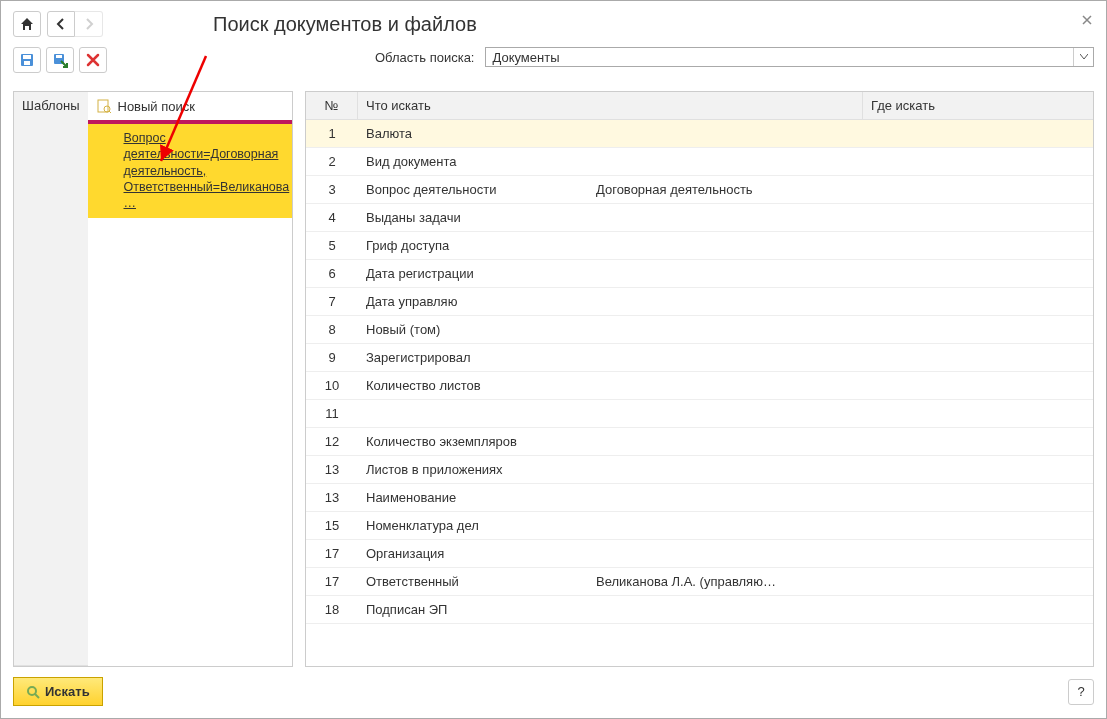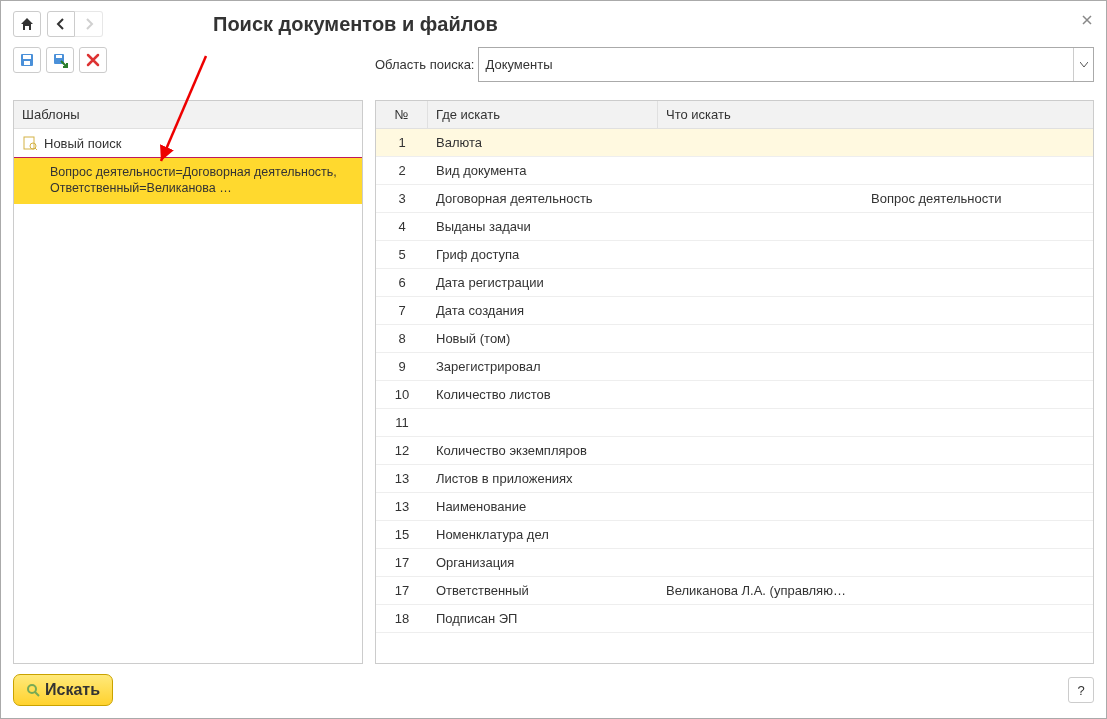--- a/index.html
+++ b/index.html
@@ -16,21 +16,20 @@
     border: 1px solid #aaa;
     display: flex;
     flex-direction: column;
     position: relative;
   }
   .titlebar {
     display: flex;
     align-items: center;
     padding: 10px 12px 10px 12px;
     position: relative;
-    font-weight: bold;
   }
   .nav-buttons {
     display: flex;
     gap: 6px;
     align-items: center;
   }
   .nav-btn {
     width: 28px;
     height: 26px;
     border: 1px solid #ccc;
@@ -95,27 +94,27 @@
     background: #fff;
     border-radius: 3px;
     display: flex;
     align-items: center;
     justify-content: center;
     cursor: pointer;
   }
   .scope-row {
     display: flex;
     align-items: center;
-    gap: 4px;
+    gap: 11px;
     margin-bottom: 14px;
   }
   .scope-label { font-size: 13px; }
   .scope-select {
     flex: 1;
-    height: 35px;
+    height: 20px;
     border: 1px solid #aaa;
     display: flex;
     align-items: center;
     position: relative;
   }
   .scope-value {
     flex: 1;
     padding: 0 6px;
   }
   .scope-dd {
@@ -127,52 +126,53 @@
     justify-content: center;
     cursor: pointer;
   }
   .main-row {
     flex: 1;
     display: flex;
     gap: 12px;
     min-height: 0;
   }
   .templates-panel {
-    width: 350px;
+    width: 280px;
     border: 1px solid #ccc;
     display: flex;
-    flex-direction: column;
+    flex-direction: row;
     background: #fff;
   }
   .templates-header {
     background: #f2f2f2;
     padding: 6px 8px;
     border-bottom: 1px solid #e0e0e0;
   }
   .templates-body {
     flex: 1;
     overflow: auto;
   }
   .tpl-row {
     display: flex;
     align-items: center;
     padding: 6px 8px;
     gap: 6px;
-    border-bottom: 1px solid #be185d;
+    border-bottom: 4px solid #be185d;
     cursor: pointer;
   }
   .tpl-row.selected {
     background: #ffd92e;
     color: #333;
     border-bottom: 1px solid #ffd92e;
   }
   .tpl-row.indent .tpl-text {
     padding-left: 28px;
     font-size: 12.5px;
     line-height: 1.3;
+    text-decoration: underline;
   }
   .tpl-icon {
     width: 16px;
     height: 16px;
     flex-shrink: 0;
   }
   .tpl-text {
     flex: 1;
     white-space: normal;
   }
@@ -217,25 +217,25 @@
     align-items: center;
     justify-content: space-between;
     padding-top: 10px;
   }
   .search-btn {
     display: flex;
     align-items: center;
     gap: 5px;
     background: linear-gradient(#ffe97a, #ffd22e);
     border: 1px solid #c9a200;
-    border-radius: 7px;
+    border-radius: 0;
     padding: 6px 12px;
     font-weight: bold;
     cursor: pointer;
-    font-size: 16px;
+    font-size: 13px;
   }
   .help-btn {
     width: 26px;
     height: 26px;
     border: 1px solid #ccc;
     border-radius: 3px;
     background: #fff;
     display: flex;
     align-items: center;
     justify-content: center;
@@ -335,57 +335,57 @@
             </div>
             <div class="tpl-row selected indent">
               <span class="tpl-text">Вопрос деятельности=Договорная деятельность, Ответственный=Великанова …</span>
             </div>
           </div>
       </div>
 
       <div class="criteria-panel">
         <div class="crit-header">
           <div class="cell col-num">№</div>
+          <div class="cell col-what">Что искать</div>
           <div class="cell col-where">Где искать</div>
-          <div class="cell col-what">Что искать</div>
         </div>
         <div class="crit-body" id="crit-body">
             <div class="crit-row active">
               <div class="cell col-num">1</div>
               <div class="cell col-where">Валюта</div>
               <div class="cell col-what"></div>
             </div>
             <div class="crit-row">
               <div class="cell col-num">2</div>
               <div class="cell col-where">Вид документа</div>
               <div class="cell col-what"></div>
             </div>
             <div class="crit-row">
               <div class="cell col-num">3</div>
+              <div class="cell col-where">Вопрос деятельности</div>
               <div class="cell col-what">Договорная деятельность</div>
-              <div class="cell col-where">Вопрос деятельности</div>
             </div>
             <div class="crit-row">
               <div class="cell col-num">4</div>
               <div class="cell col-where">Выданы задачи</div>
               <div class="cell col-what"></div>
             </div>
             <div class="crit-row">
               <div class="cell col-num">5</div>
               <div class="cell col-where">Гриф доступа</div>
               <div class="cell col-what"></div>
             </div>
             <div class="crit-row">
               <div class="cell col-num">6</div>
               <div class="cell col-where">Дата регистрации</div>
               <div class="cell col-what"></div>
             </div>
             <div class="crit-row">
               <div class="cell col-num">7</div>
-              <div class="cell col-where">Дата создания</div>
+              <div class="cell col-where">Дата управляю</div>
               <div class="cell col-what"></div>
             </div>
             <div class="crit-row">
               <div class="cell col-num">8</div>
               <div class="cell col-where">Новый (том)</div>
               <div class="cell col-what"></div>
             </div>
             <div class="crit-row">
               <div class="cell col-num">9</div>
               <div class="cell col-where">Зарегистрировал</div>

